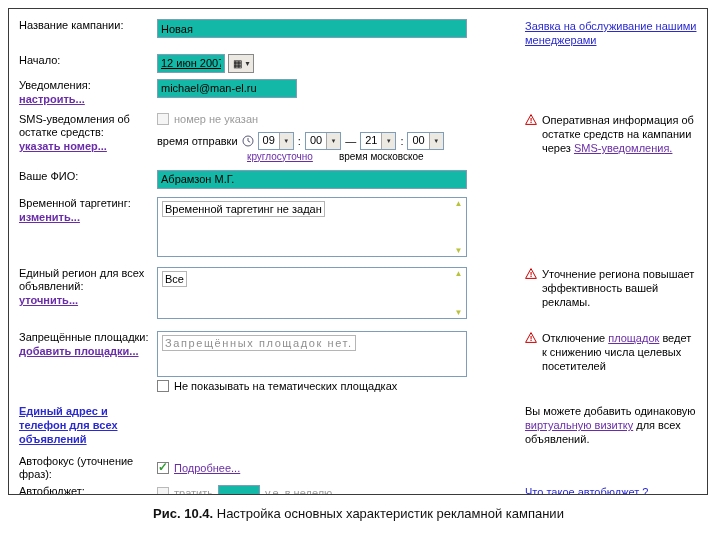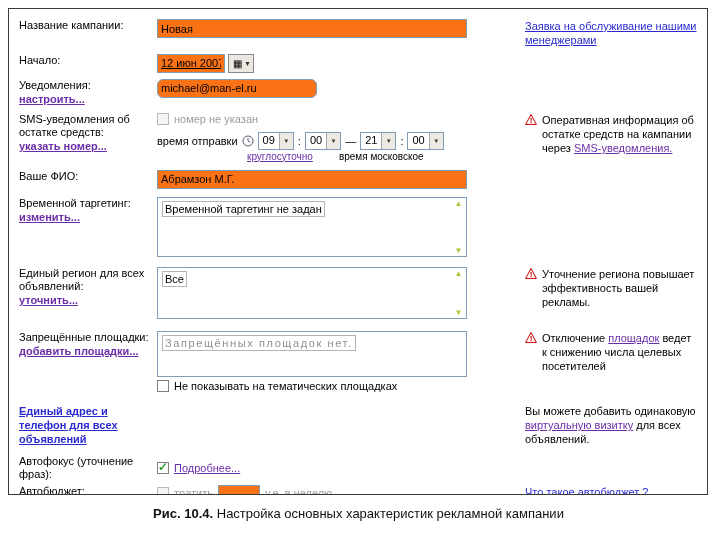--- a/index.html
+++ b/index.html
@@ -14,24 +14,24 @@
   }
   .row { display:grid; grid-template-columns:130px 360px 1fr; column-gap:8px; }
   .lbl { line-height:1.2; }
   .lbl-link { display:inline-block; margin-top:1px; }
   a { text-decoration:underline; cursor:pointer; }
   .plink { color:#6a2da8; font-weight:bold; }
   .plink2 { color:#6a2da8; }
   .blink { color:#2a2ad0; }
   .bblink { color:#2a2ad0; font-weight:bold; }
   .txt-input {
-    border:1px solid #7f9db9; height:19px; background:#f97316;
+    border:1px solid #7f9db9; height:19px; background:#14b8a6;
     font:11px "Liberation Sans", sans-serif; padding:1px 3px; vertical-align:middle;
   }
-  .w310 { width:310px; } .w160 { width:160px;border-radius:6px; } .w88 { width:68px;text-decoration:underline; } .w42 { width:42px; height:16px; }
+  .w310 { width:310px; } .w160 { width:140px; } .w88 { width:68px;text-decoration:underline; } .w42 { width:42px; height:16px; }
   .cal-btn {
     display:inline-flex; align-items:center; gap:3px; height:19px; padding:0 4px;
     border:1px solid #888; background:#ece9e2; font-size:10px; vertical-align:middle; margin-left:3px; cursor:pointer;
   }
   .dd { font-size:8px; color:#333; }
   .checkbox {
     display:inline-block; width:12px; height:12px; border:1px solid #808080; background:#fff;
     vertical-align:-2px; position:relative; cursor:pointer;
   }
   .checkbox .chk { position:absolute; left:0px; top:-3px; color:#2e9e2e; font-size:12px; font-weight:bold; }

